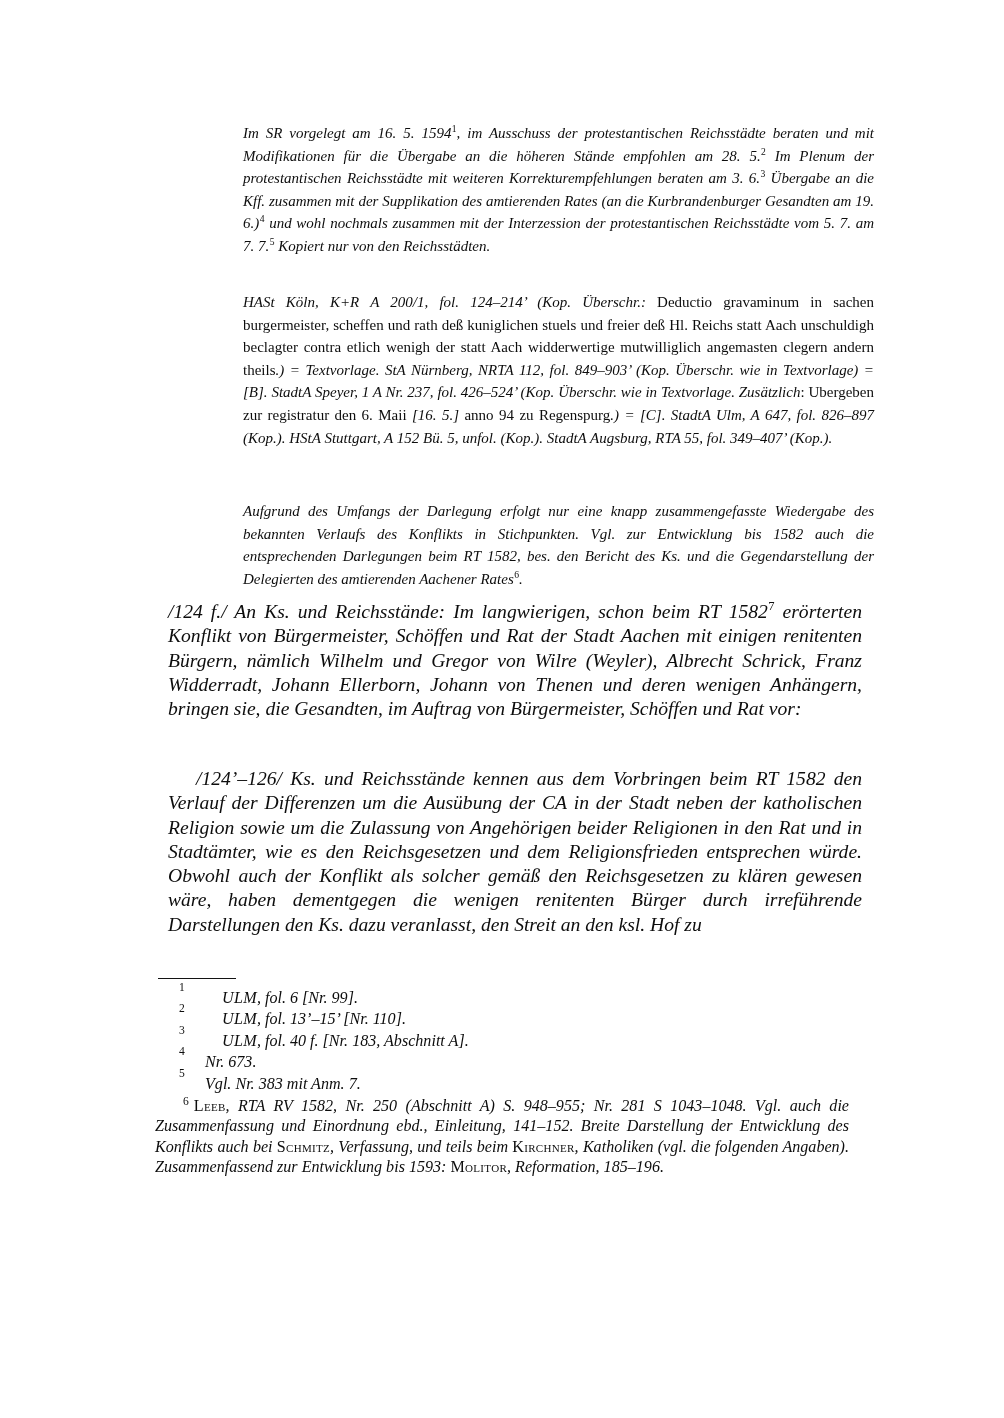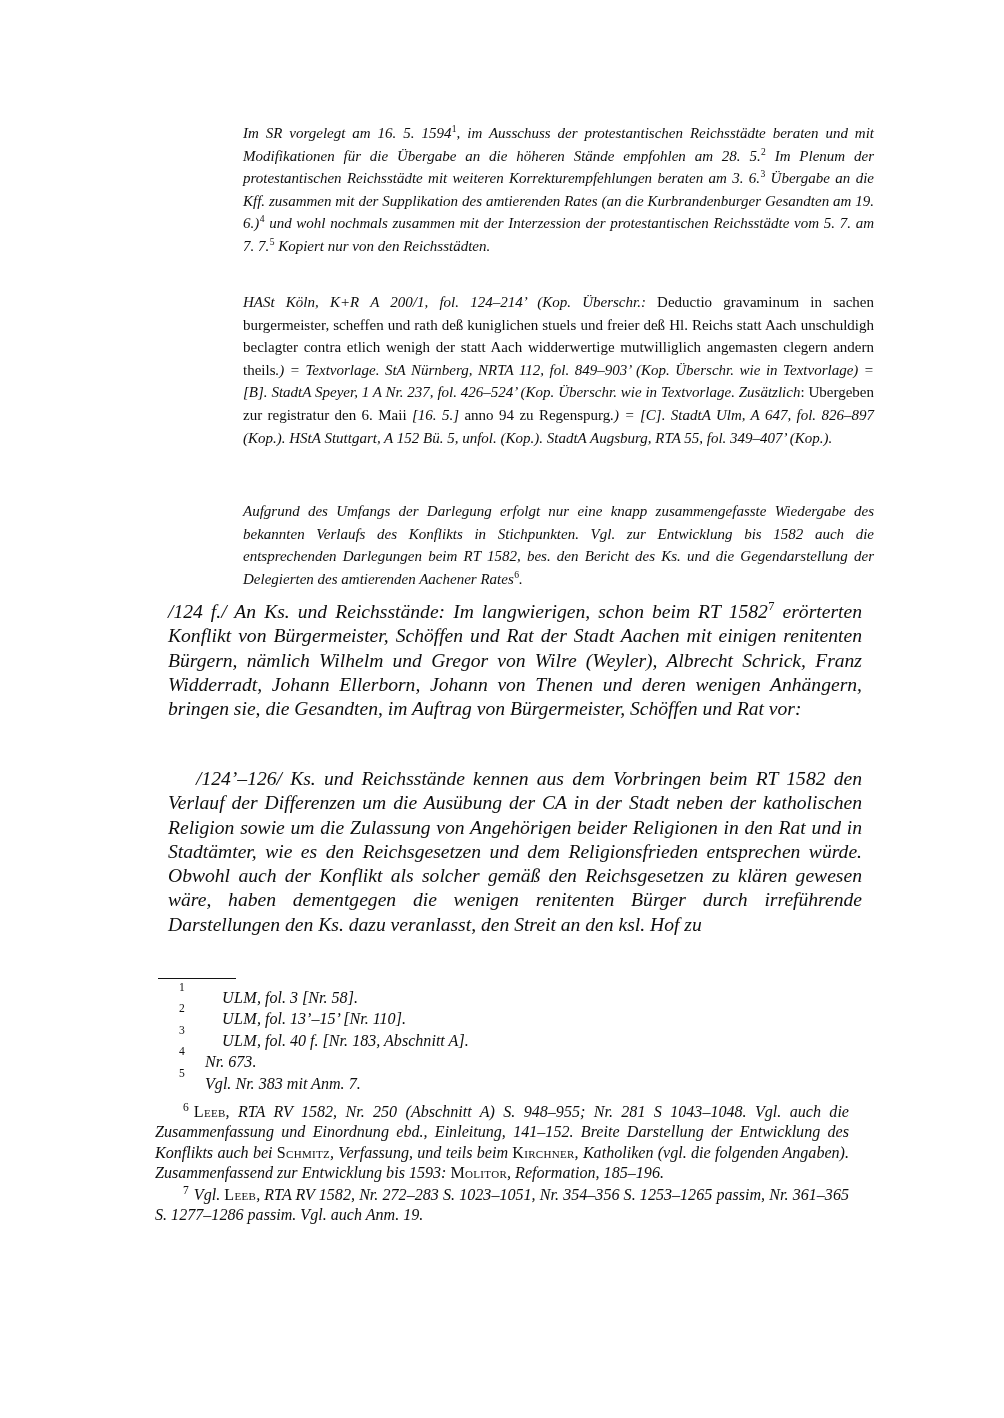--- a/index.html
+++ b/index.html
@@ -156,41 +156,38 @@
   </div>
 
   <div class="col-main has-indent" style="top:767px;">
     <span>/124’–126/ Ks. und Reichsstände kennen aus dem Vorbringen beim RT 1582 den Verlauf der Differenzen um die Ausübung der CA in der Stadt neben der katholischen Religion sowie um die Zulassung von Angehörigen beider Religionen in den Rat und in Stadtämter, wie es den Reichsgesetzen und dem Religionsfrieden entsprechen würde. Obwohl auch der Konflikt als solcher gemäß den Reichsgesetzen zu klären gewesen wäre, haben dementgegen die wenigen renitenten Bürger durch irreführende Darstellungen den Ks. dazu veranlasst, den Streit an den ksl. Hof zu</span>
   </div>
 
   <div id="footnotes">
     <div class="fn-rule"></div>
 
     <div class="fn-item short">
-      <span class="fn-num">1</span><span class="sc-ital">ULM</span><span>, fol. 3 [Nr. 58].</span>
+      <span class="fn-num">1</span><span class="sc-ital">ULM</span><span>, fol. 6 [Nr. 99].</span>
     </div>
 
     <div class="fn-item short">
       <span class="fn-num">2</span><span class="sc-ital">ULM</span><span>, fol. 13’–15’ [Nr. 110].</span>
     </div>
 
     <div class="fn-item short">
       <span class="fn-num">3</span><span class="sc-ital">ULM</span><span>, fol. 40 f. [Nr. 183, Abschnitt A].</span>
     </div>
 
     <div class="fn-item short">
       <span class="fn-num">4</span><span>Nr. 673.</span>
     </div>
 
     <div class="fn-item short">
       <span class="fn-num">5</span><span>Vgl. Nr. 383 mit Anm. 7.</span>
     </div>
 
-    <div class="fn-item para" style="margin-top:8px;">
+    <div class="fn-item para" style="margin-top:2px;">
       <span class="fn-num">6</span><span class="fn-num-sp"></span><span class="sc">Leeb</span><span>, RTA RV 1582, Nr. 250 (Abschnitt A) S. 948–955; Nr. 281 S 1043–1048. Vgl. auch die Zusammenfassung und Einordnung ebd., Einleitung, 141–152. Breite Darstellung der Entwicklung des Konflikts auch bei </span><span class="sc">Schmitz</span><span>, Verfassung, und teils beim </span><span class="sc">Kirchner</span><span>, Katholiken (vgl. die folgenden Angaben). Zusammenfassend zur Entwicklung bis 1593: </span><span class="sc">Molitor</span><span>, Reformation, 185–196.</span>
     </div>
 
-    <div class="fn-item para">
-      <span class="fn-num">7</span><span class="fn-num-sp"></span><span>Vgl. </span><span class="sc">Leeb</span><span>, RTA RV 1582, Nr. 272–283 S. 1023–1051, Nr. 354–356 S. 1253–1265 passim, Nr. 361–365 S. 1277–1286 passim. Vgl. auch Anm. 19.</span>
-    </div>
   </div>
 
 </div>
 
 </body></html>

